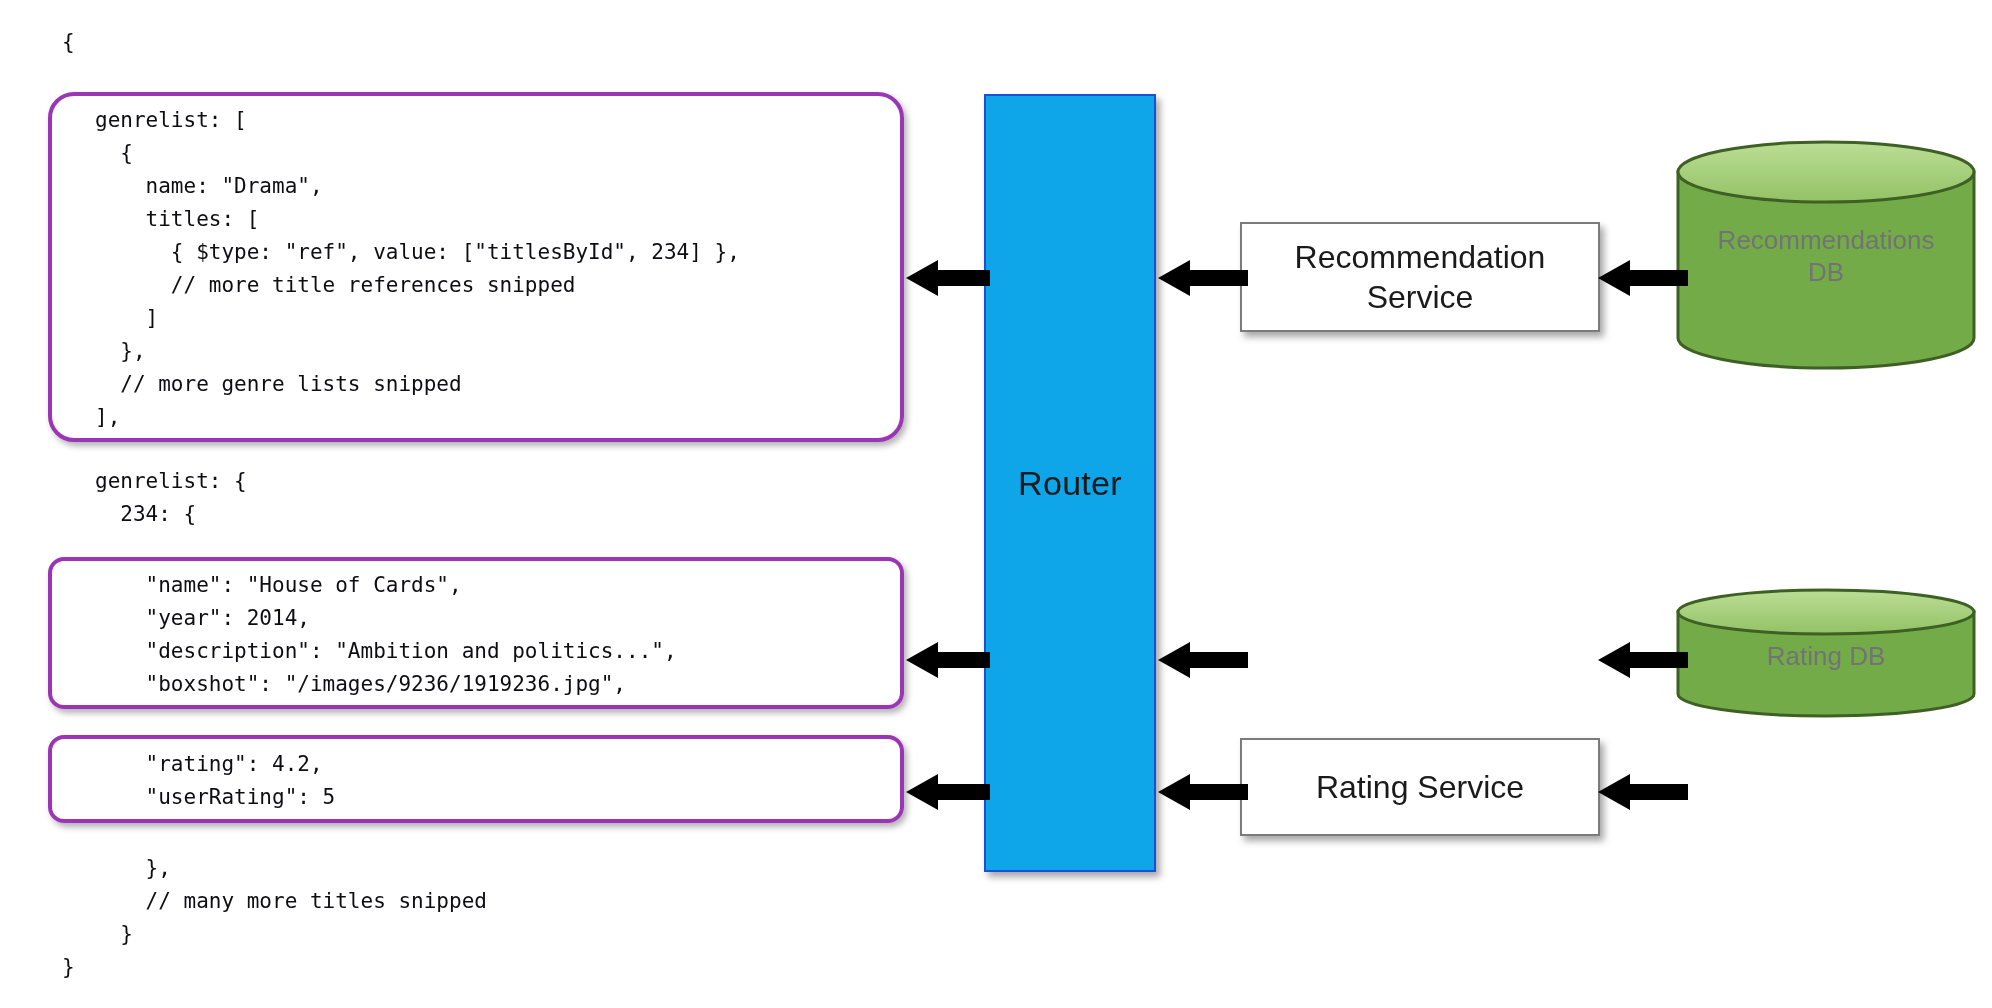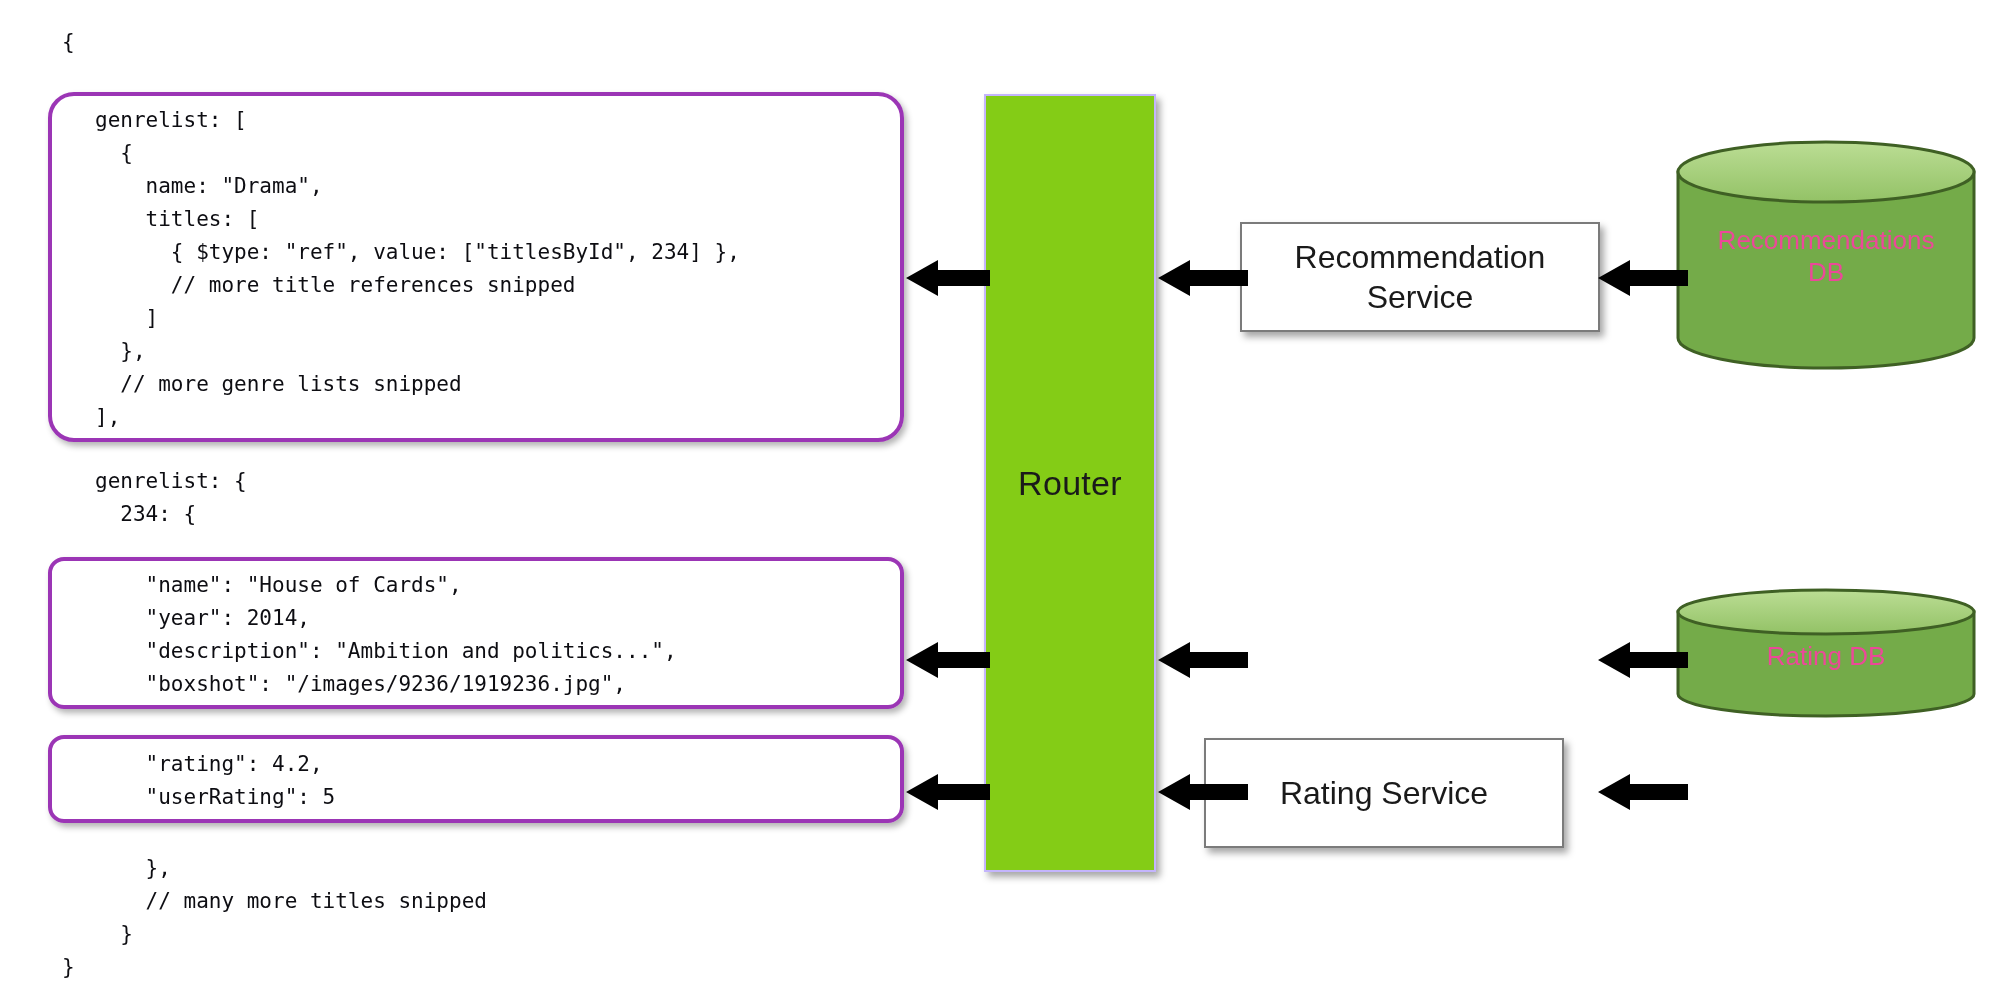--- a/index.html
+++ b/index.html
@@ -46,22 +46,22 @@
     box-shadow: 3px 4px 6px rgba(0,0,0,0.30);
     box-sizing: border-box;
   }
   .hl-box.sharp {
     border-radius: 16px;
   }
 
   
   .router {
     position: absolute;
-    border: 2px solid #c4b5fd;
-    background: #84cc16;
+    border: 2px solid #1d4ed8;
+    background: #0ea5e9;
     box-shadow: 4px 5px 7px rgba(0,0,0,0.35);
     box-sizing: border-box;
     display: flex;
     align-items: center;
     justify-content: center;
   }
   .router-label {
     font-family: "Liberation Sans", sans-serif;
     font-size: 34px;
     color: #1a1a1a;
@@ -96,21 +96,21 @@
     overflow: visible;
   }
   .db-label {
     position: absolute;
     left: 0;
     width: 100%;
     text-align: center;
     font-family: "Liberation Sans", sans-serif;
     font-size: 26px;
     line-height: 32px;
-    color: #ec4899;
+    color: #737373;
     pointer-events: none;
   }
 
   
   .arrow {
     position: absolute;
   }
   .arrow svg { display: block; }
 </style>
 </head>
@@ -164,21 +164,21 @@
   </div>
 
   <div class="service" style="left:1240px; top:222px; width:360px; height:110px;justify-content:center;">
     <span class="service-label">
       <span>Recommendation</span><br>
       <span>Service</span>
     </span>
   </div>
 
 
-  <div class="service" style="left:1204px; top:738px; width:360px; height:110px;">
+  <div class="service" style="left:1240px; top:738px; width:360px; height:98px;">
     <span class="service-label">Rating Service</span>
   </div>
 
   <div class="db" style="left:1676px; top:140px; width:300px; height:230px;">
     <svg width="300" height="230" viewBox="0 0 300 230">
       <defs>
         <linearGradient id="gradTop1" x1="0" y1="0" x2="0" y2="1">
           <stop offset="0%" stop-color="#BBDD94"></stop>
           <stop offset="100%" stop-color="#93C266"></stop>
         </linearGradient>

